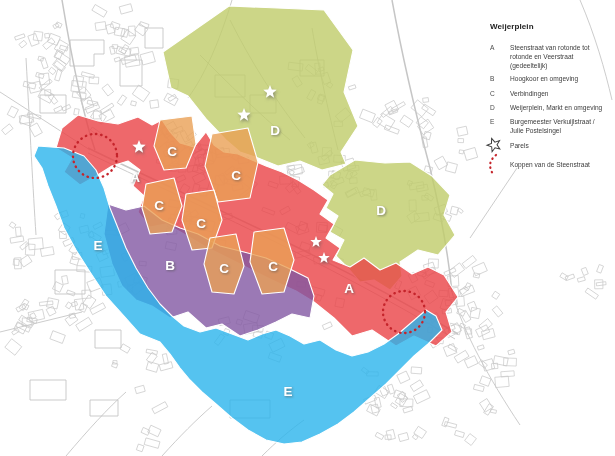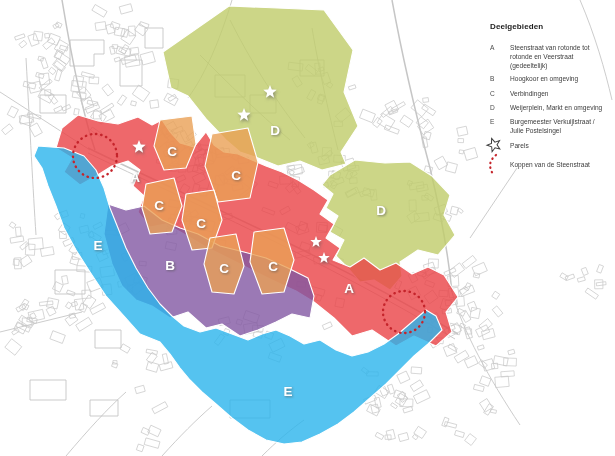--- a/index.html
+++ b/index.html
@@ -534,21 +534,21 @@
         <text x="224" y="273" class="zletter">C</text>
         <text x="273" y="271" class="zletter">C</text>
         <text x="275" y="135" class="zletter">D</text>
         <text x="381" y="215" class="zletter">D</text>
         <text x="98" y="250" class="zletter">E</text>
         <text x="288" y="396" class="zletter">E</text>
       </g>
   </svg>
 
   <div class="legend">
-    <div class="legend-title">Deelgebieden</div>
+    <div class="legend-title">Weijerplein</div>
 
     <div class="legend-row" style="top:43px">
       <span class="lkey">A</span>
       <span class="ltxt">Steenstraat van rotonde tot rotonde en Veerstraat (gedeeltelijk)</span>
     </div>
     <div class="legend-row" style="top:74px">
       <span class="lkey">B</span>
       <span class="ltxt">Hoogkoor en omgeving</span>
     </div>
     <div class="legend-row" style="top:88.5px">

